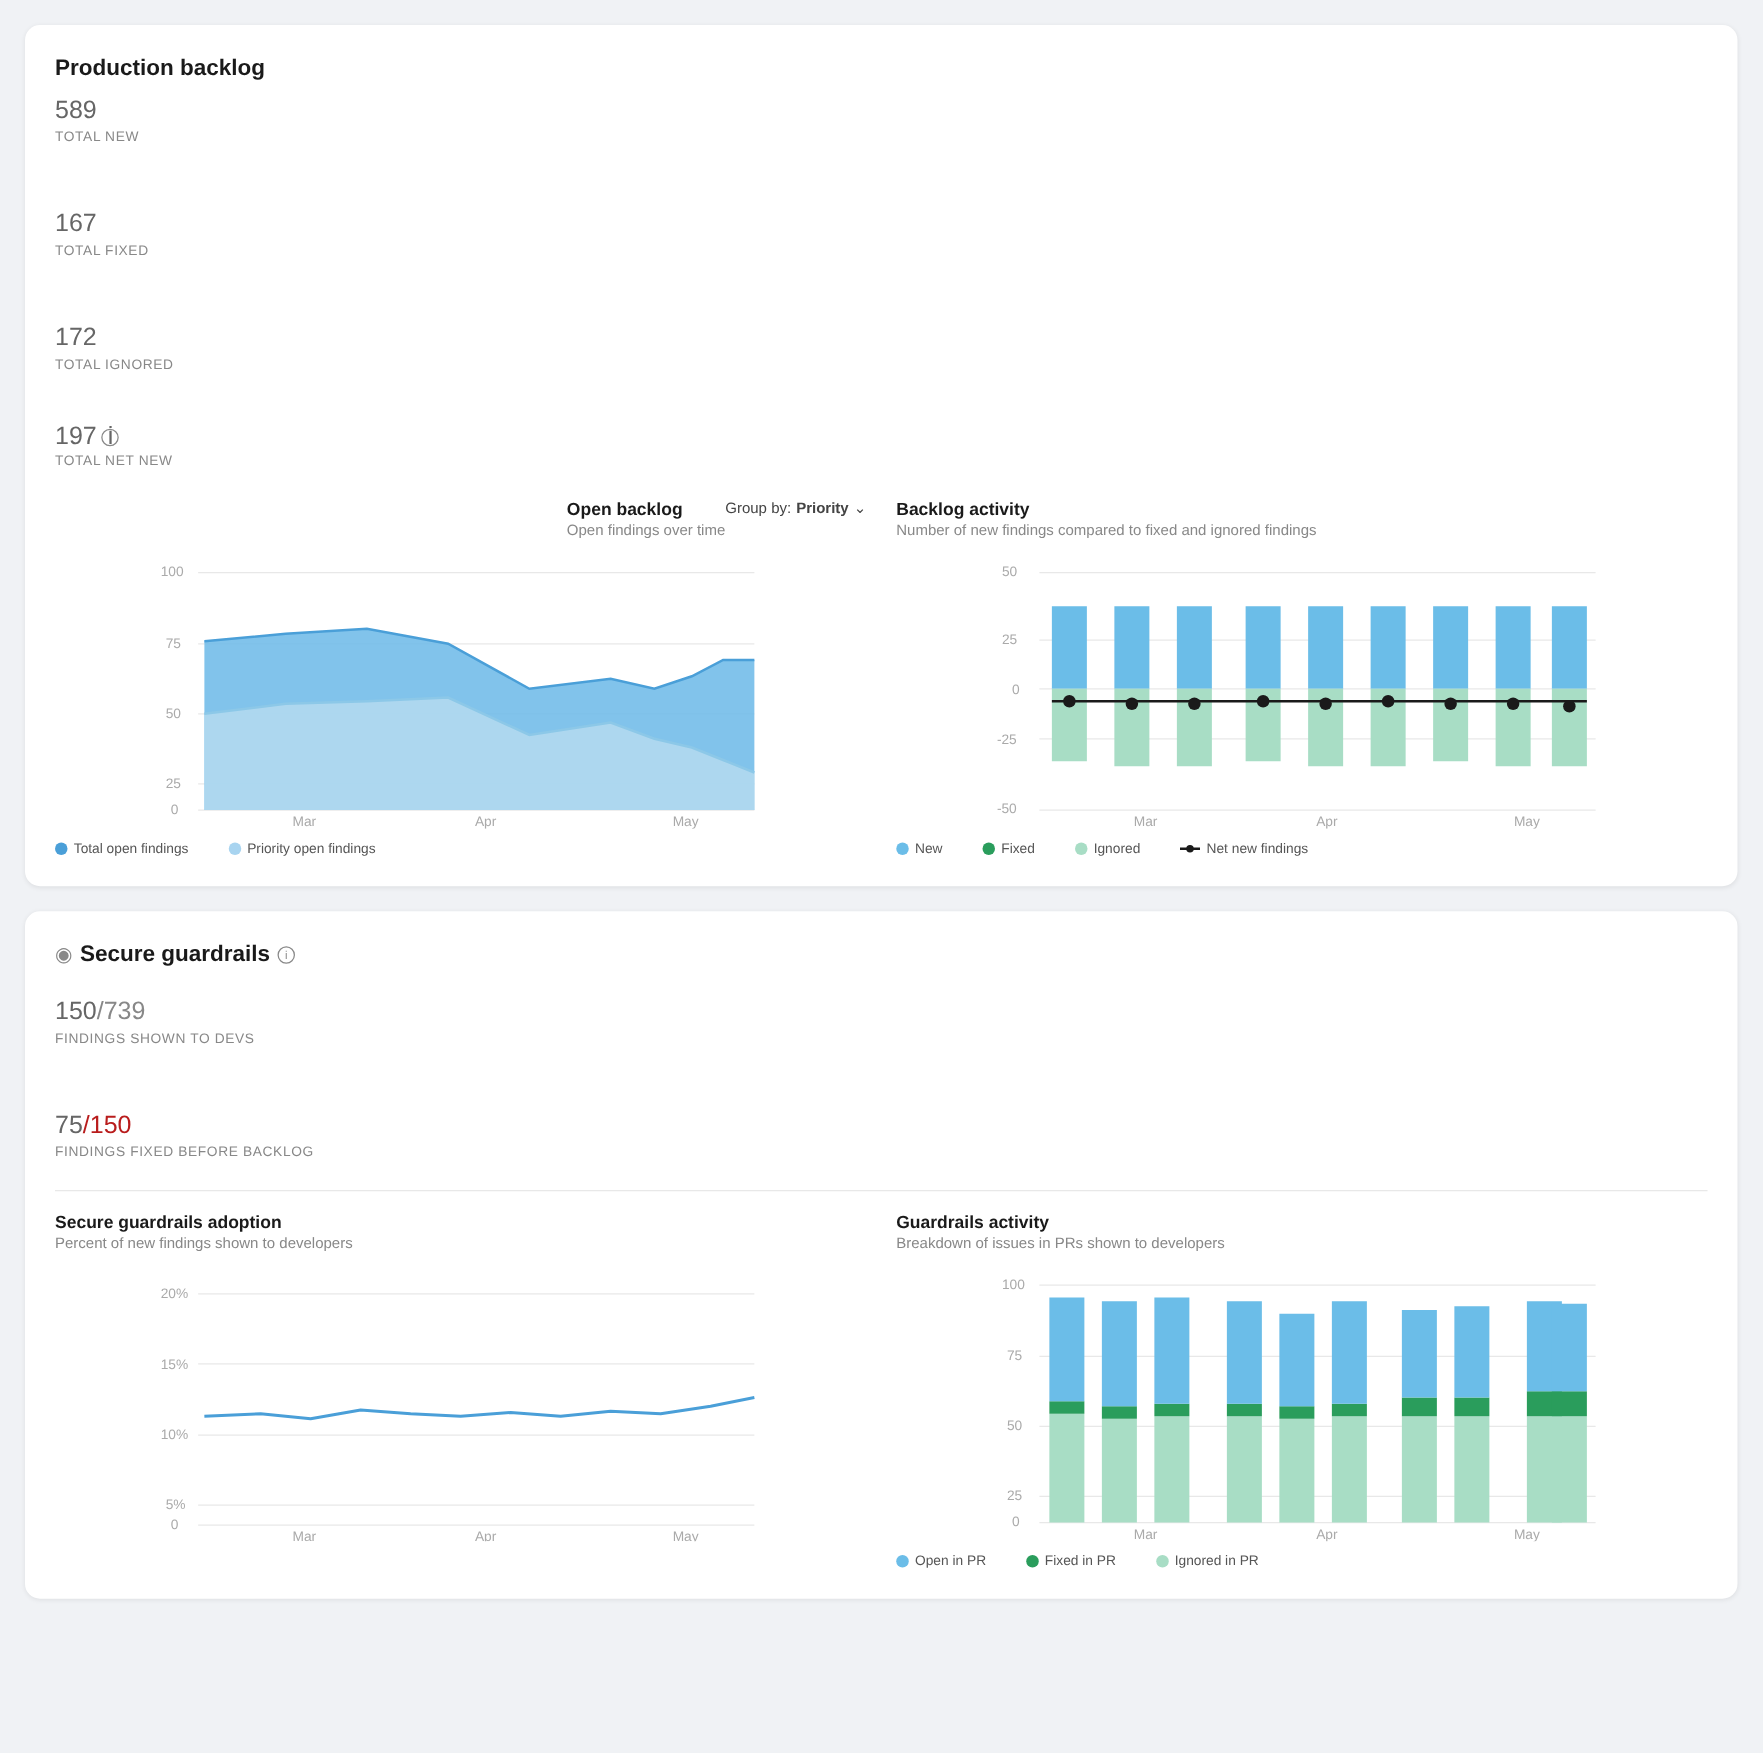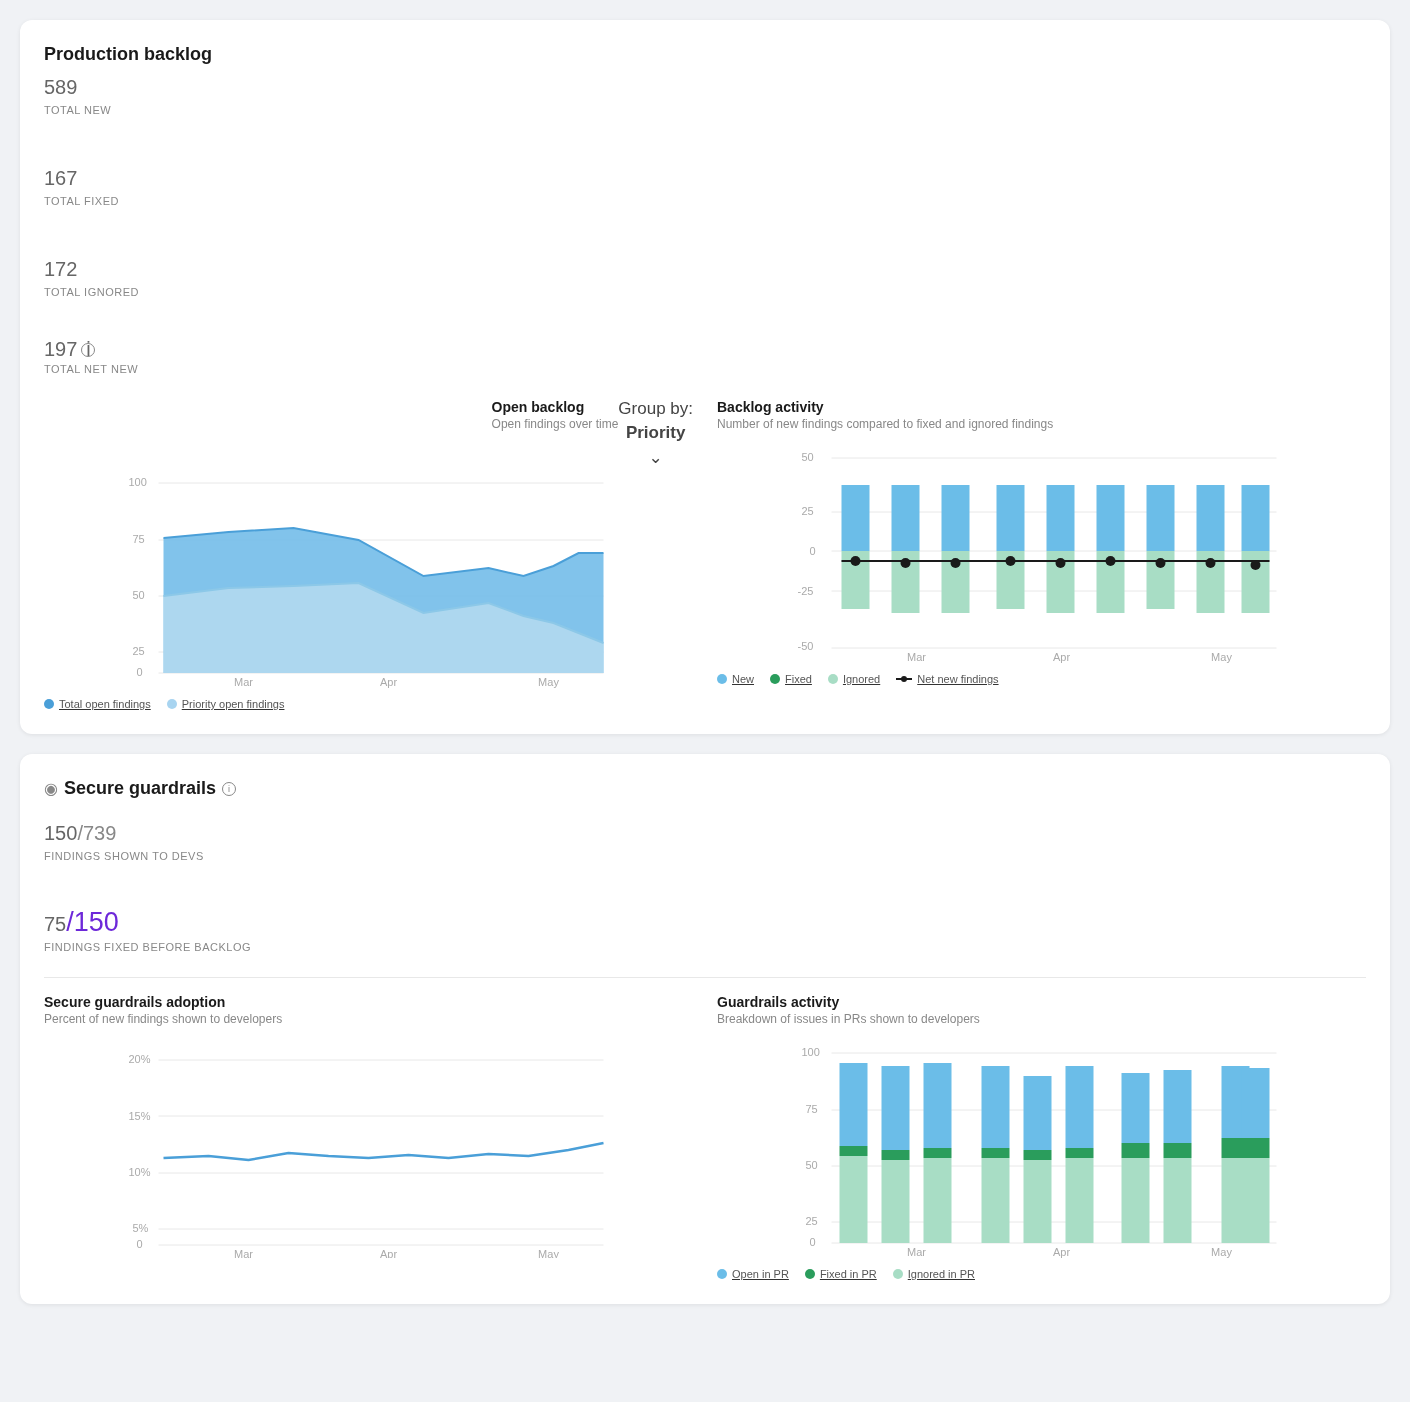--- a/index.html
+++ b/index.html
@@ -80,35 +80,33 @@
       font-size: 12px;
       color: #888;
       margin-bottom: 12px;
     }
     .chart-header {
       display: flex;
       justify-content: flex-end;
       align-items: flex-start;
     }
     .group-by {
-      font-size: 17px;
+      font-size: 12px;
       color: #444;
       display: flex;
       align-items: center;
       gap: 4px;
       cursor: pointer;
-      flex-direction: column;
     }
     .group-by strong { font-weight: 600; }
     .legend {
       display: flex;
-      gap: 16px;
+      gap: 32px;
       margin-top: 10px;
       flex-wrap: wrap;
-      text-decoration: underline;
     }
     .legend-item {
       display: flex;
       align-items: center;
       gap: 5px;
       font-size: 11px;
       color: #555;
     }
     .legend-dot {
       width: 10px;
@@ -332,21 +330,21 @@
 
   <div class="stats-row">
     <div class="stat-item">
       <div class="stat-value">
         <span>150</span><span style="font-size:20px;font-weight:400;color:#888;">/739</span>
       </div>
       <div class="stat-label">FINDINGS SHOWN TO DEVS</div>
     </div>
     <div class="stat-item">
       <div class="stat-value">
-        <span>75</span><span style="font-size:27px;font-weight:400;color:#6d28d9;">/150</span>
+        <span>75</span><span style="font-size:20px;font-weight:400;color:#b91c1c;">/150</span>
       </div>
       <div class="stat-label">FINDINGS FIXED BEFORE BACKLOG</div>
     </div>
   </div>
 
   <hr class="divider">
 
   <div class="charts-row">
 
     <div class="chart-section">

